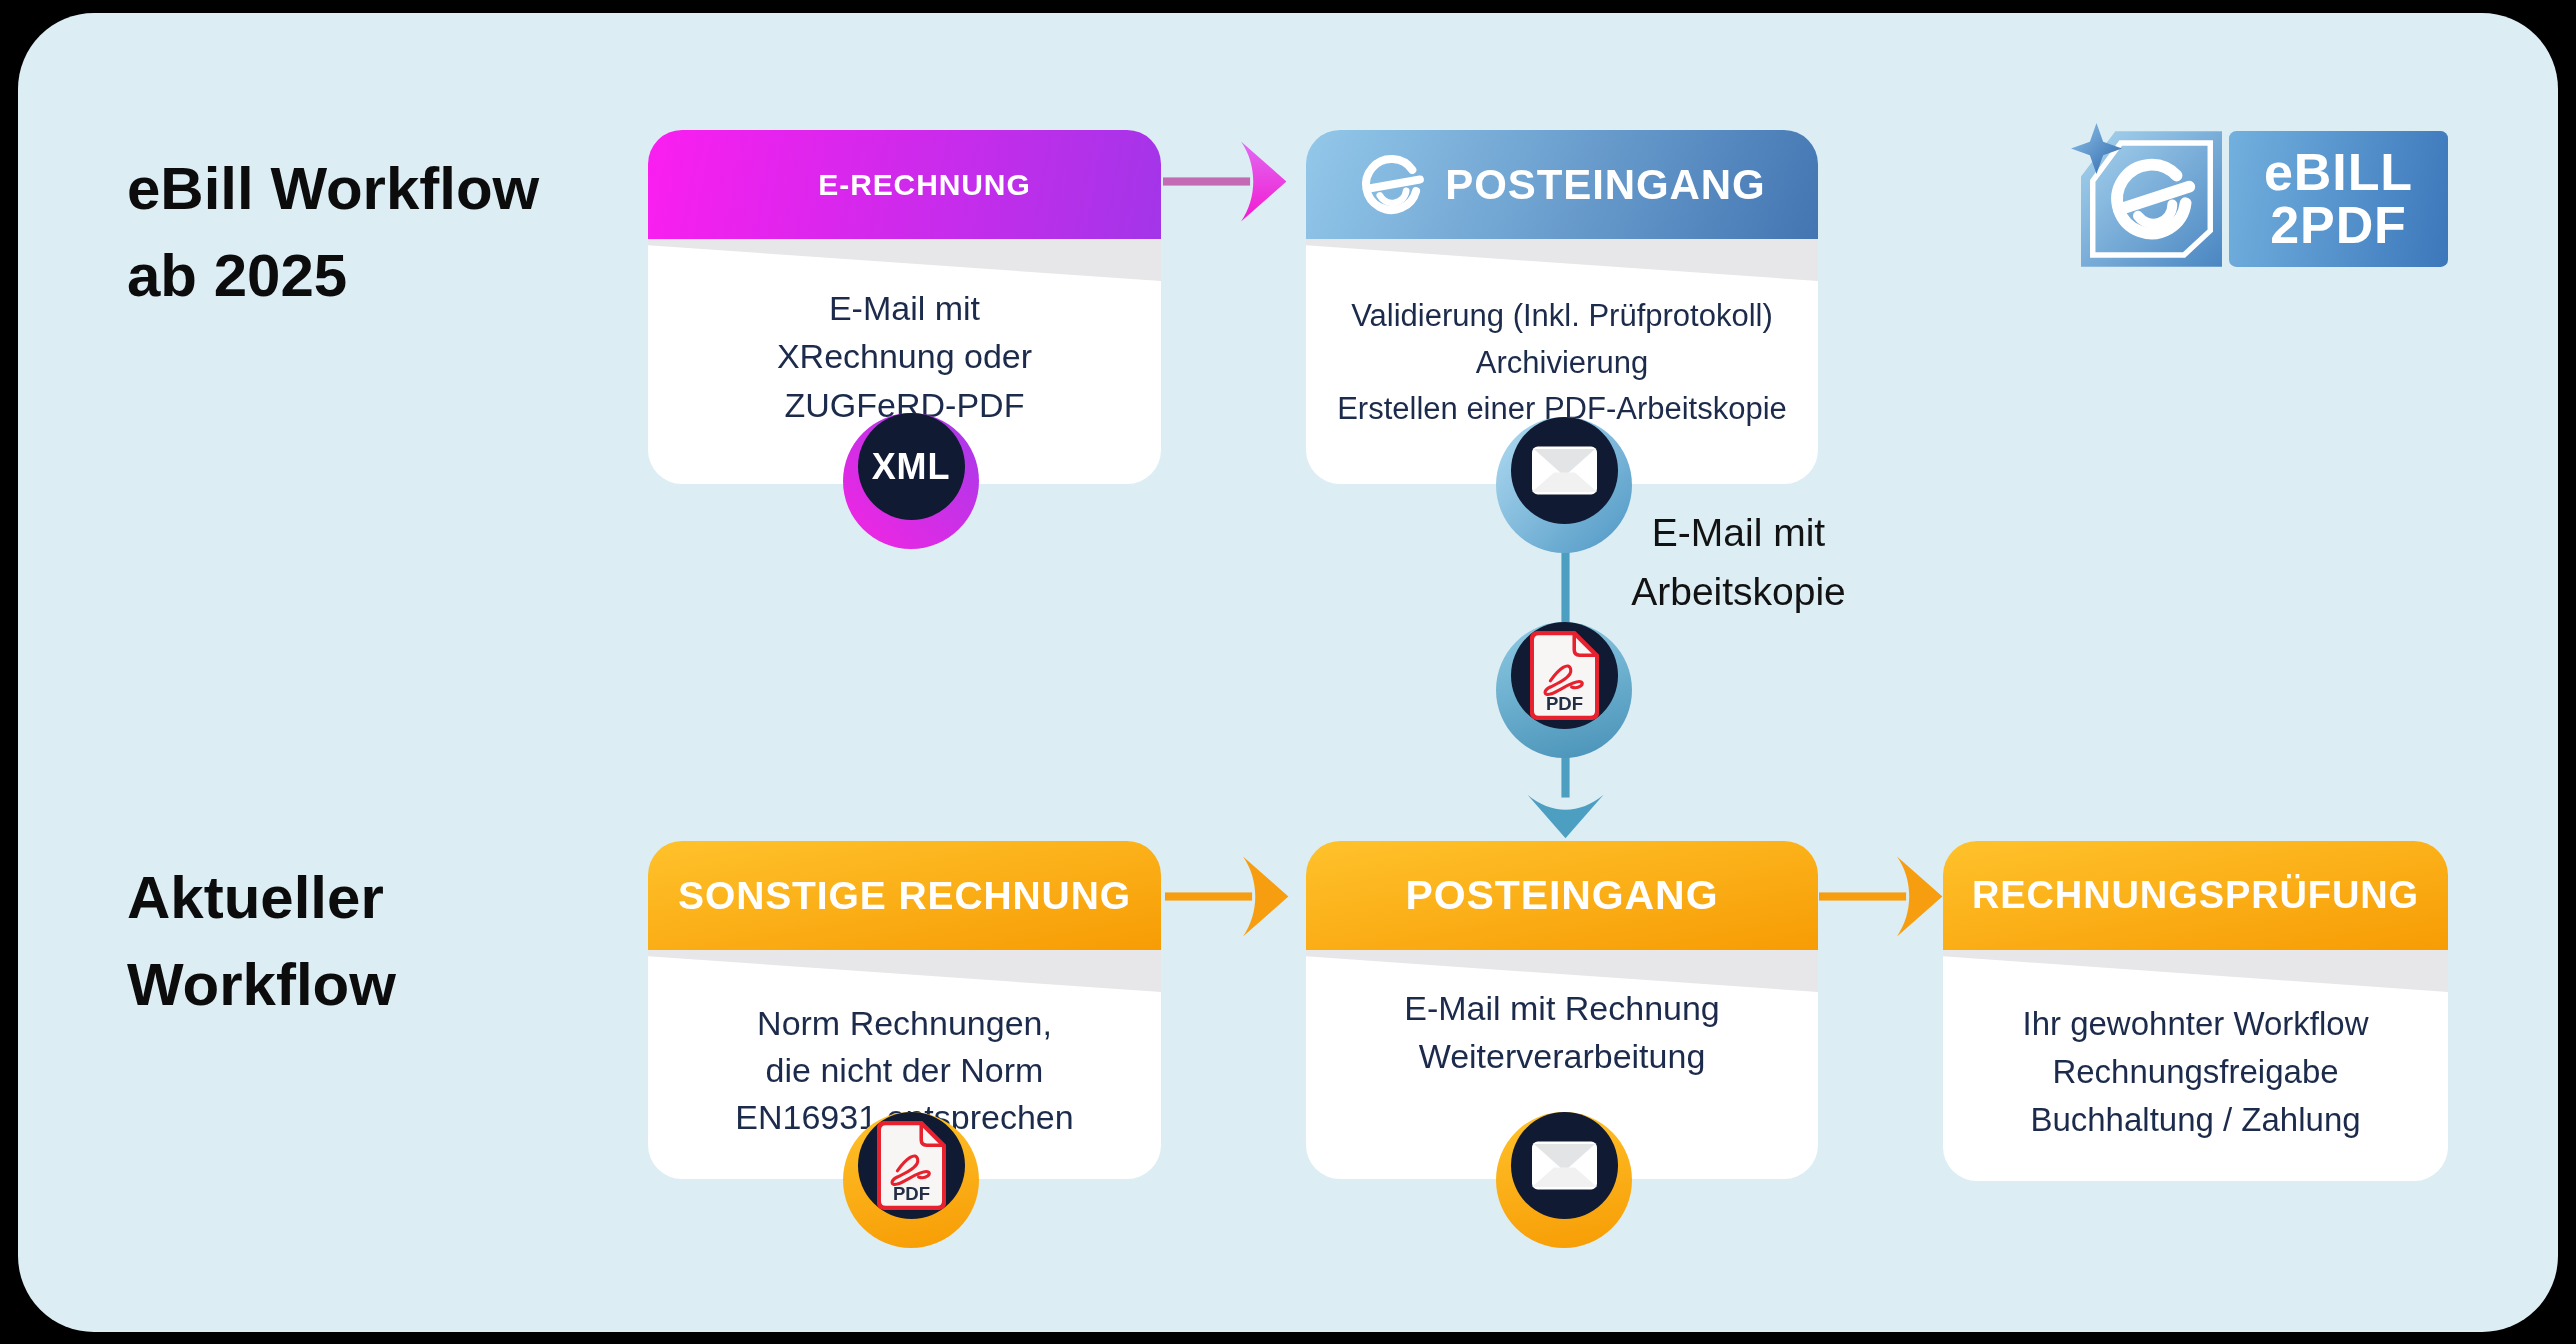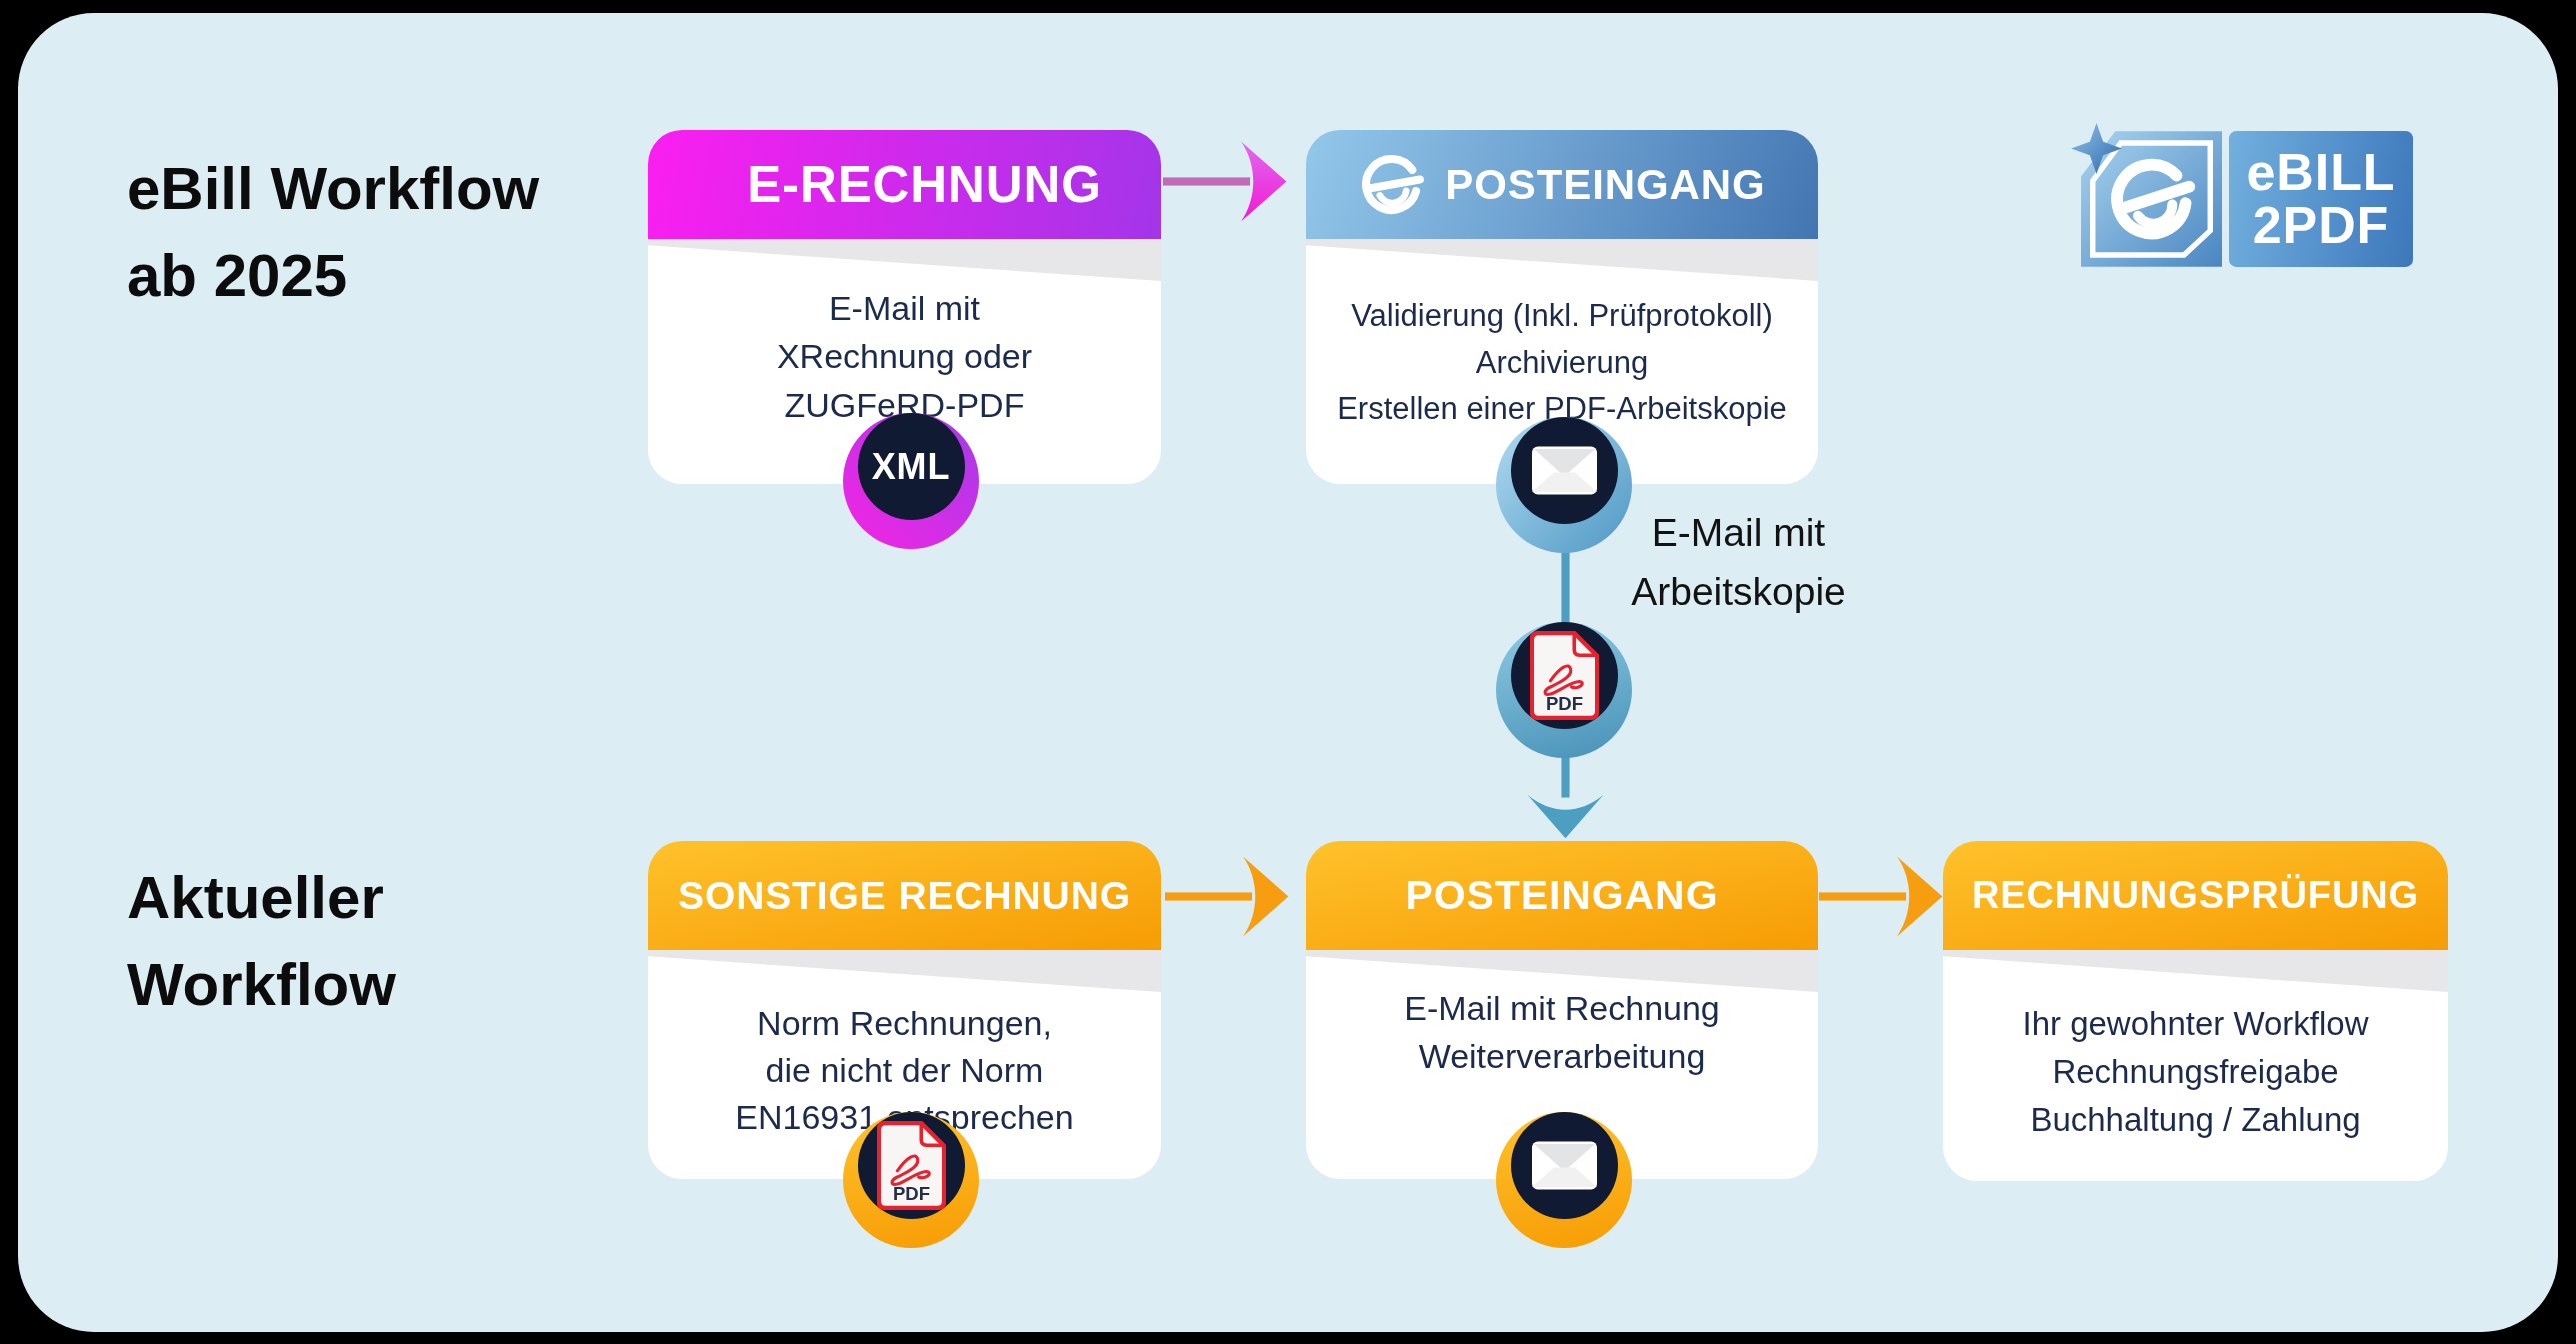--- a/index.html
+++ b/index.html
@@ -47,21 +47,21 @@
   .fill-magline{fill:var(--magline,#C36AB5);}
 
   .connector-label{position:absolute;left:1607px;top:504px;width:263px;text-align:center;
                    font-size:39px;line-height:1.5;color:#121212;z-index:4;}
 
   
   .brand-icon{position:absolute;left:2081px;top:131px;z-index:3;}
   .brand-star{position:absolute;left:2071px;top:123px;width:51px;height:51px;z-index:4;
               background:linear-gradient(135deg,#8FC3E8,#2E67AC);
               clip-path:polygon(50% 0,63% 37%,100% 50%,63% 63%,50% 100%,37% 63%,0 50%,37% 37%);}
-  .brand-text{position:absolute;left:2229px;top:131px;width:184px;height:136px;border-radius:7.3px;
+  .brand-text{position:absolute;left:2229px;top:131px;width:219px;height:136px;border-radius:7.3px;
               background:linear-gradient(100deg,#72B0DE,#3C77BB);display:flex;flex-direction:column;
               align-items:center;justify-content:center;color:#fff;font-weight:bold;font-size:52px;
               line-height:1.02;letter-spacing:0.9px;z-index:3;}
 
   .emark{stroke:#fff;fill:none;}
   .pdftext{font-family:"Liberation Sans",sans-serif;font-size:21px;font-weight:bold;fill:#252E47;}
 </style>
 </head>
 <body>
 
@@ -104,21 +104,21 @@
     <rect class="fill-orange" x="0" y="45.5" width="96" height="9"></rect>
     <path class="fill-orange" d="M86 6 L136 50 L86 94 C104 68 104 32 86 6 Z"></path>
   </svg>
   <svg class="conn" style="left:1819px;top:851px;" width="127" height="91" viewBox="0 0 140 100">
     <rect class="fill-orange" x="0" y="45.5" width="96" height="9"></rect>
     <path class="fill-orange" d="M86 6 L136 50 L86 94 C104 68 104 32 86 6 Z"></path>
   </svg>
 
   <div class="card" style="left:648px;top:130px;width:513px;height:354px;">
     <div class="card-head head-magenta">
-      <span class="head-title" style="font-size:51px;margin-left:40px;">E-RECHNUNG</span>
+      <span class="head-title" style="font-size:30px;margin-left:40px;">E-RECHNUNG</span>
     </div>
     <div class="card-body b-erechnung">
       <div class="wedge"></div>
       <p>E-Mail mit</p>
       <p>XRechnung oder</p>
       <p>ZUGFeRD-PDF</p>
     </div>
   </div>
 
   <div class="card" style="left:1306px;top:130px;width:512px;height:354px;">

